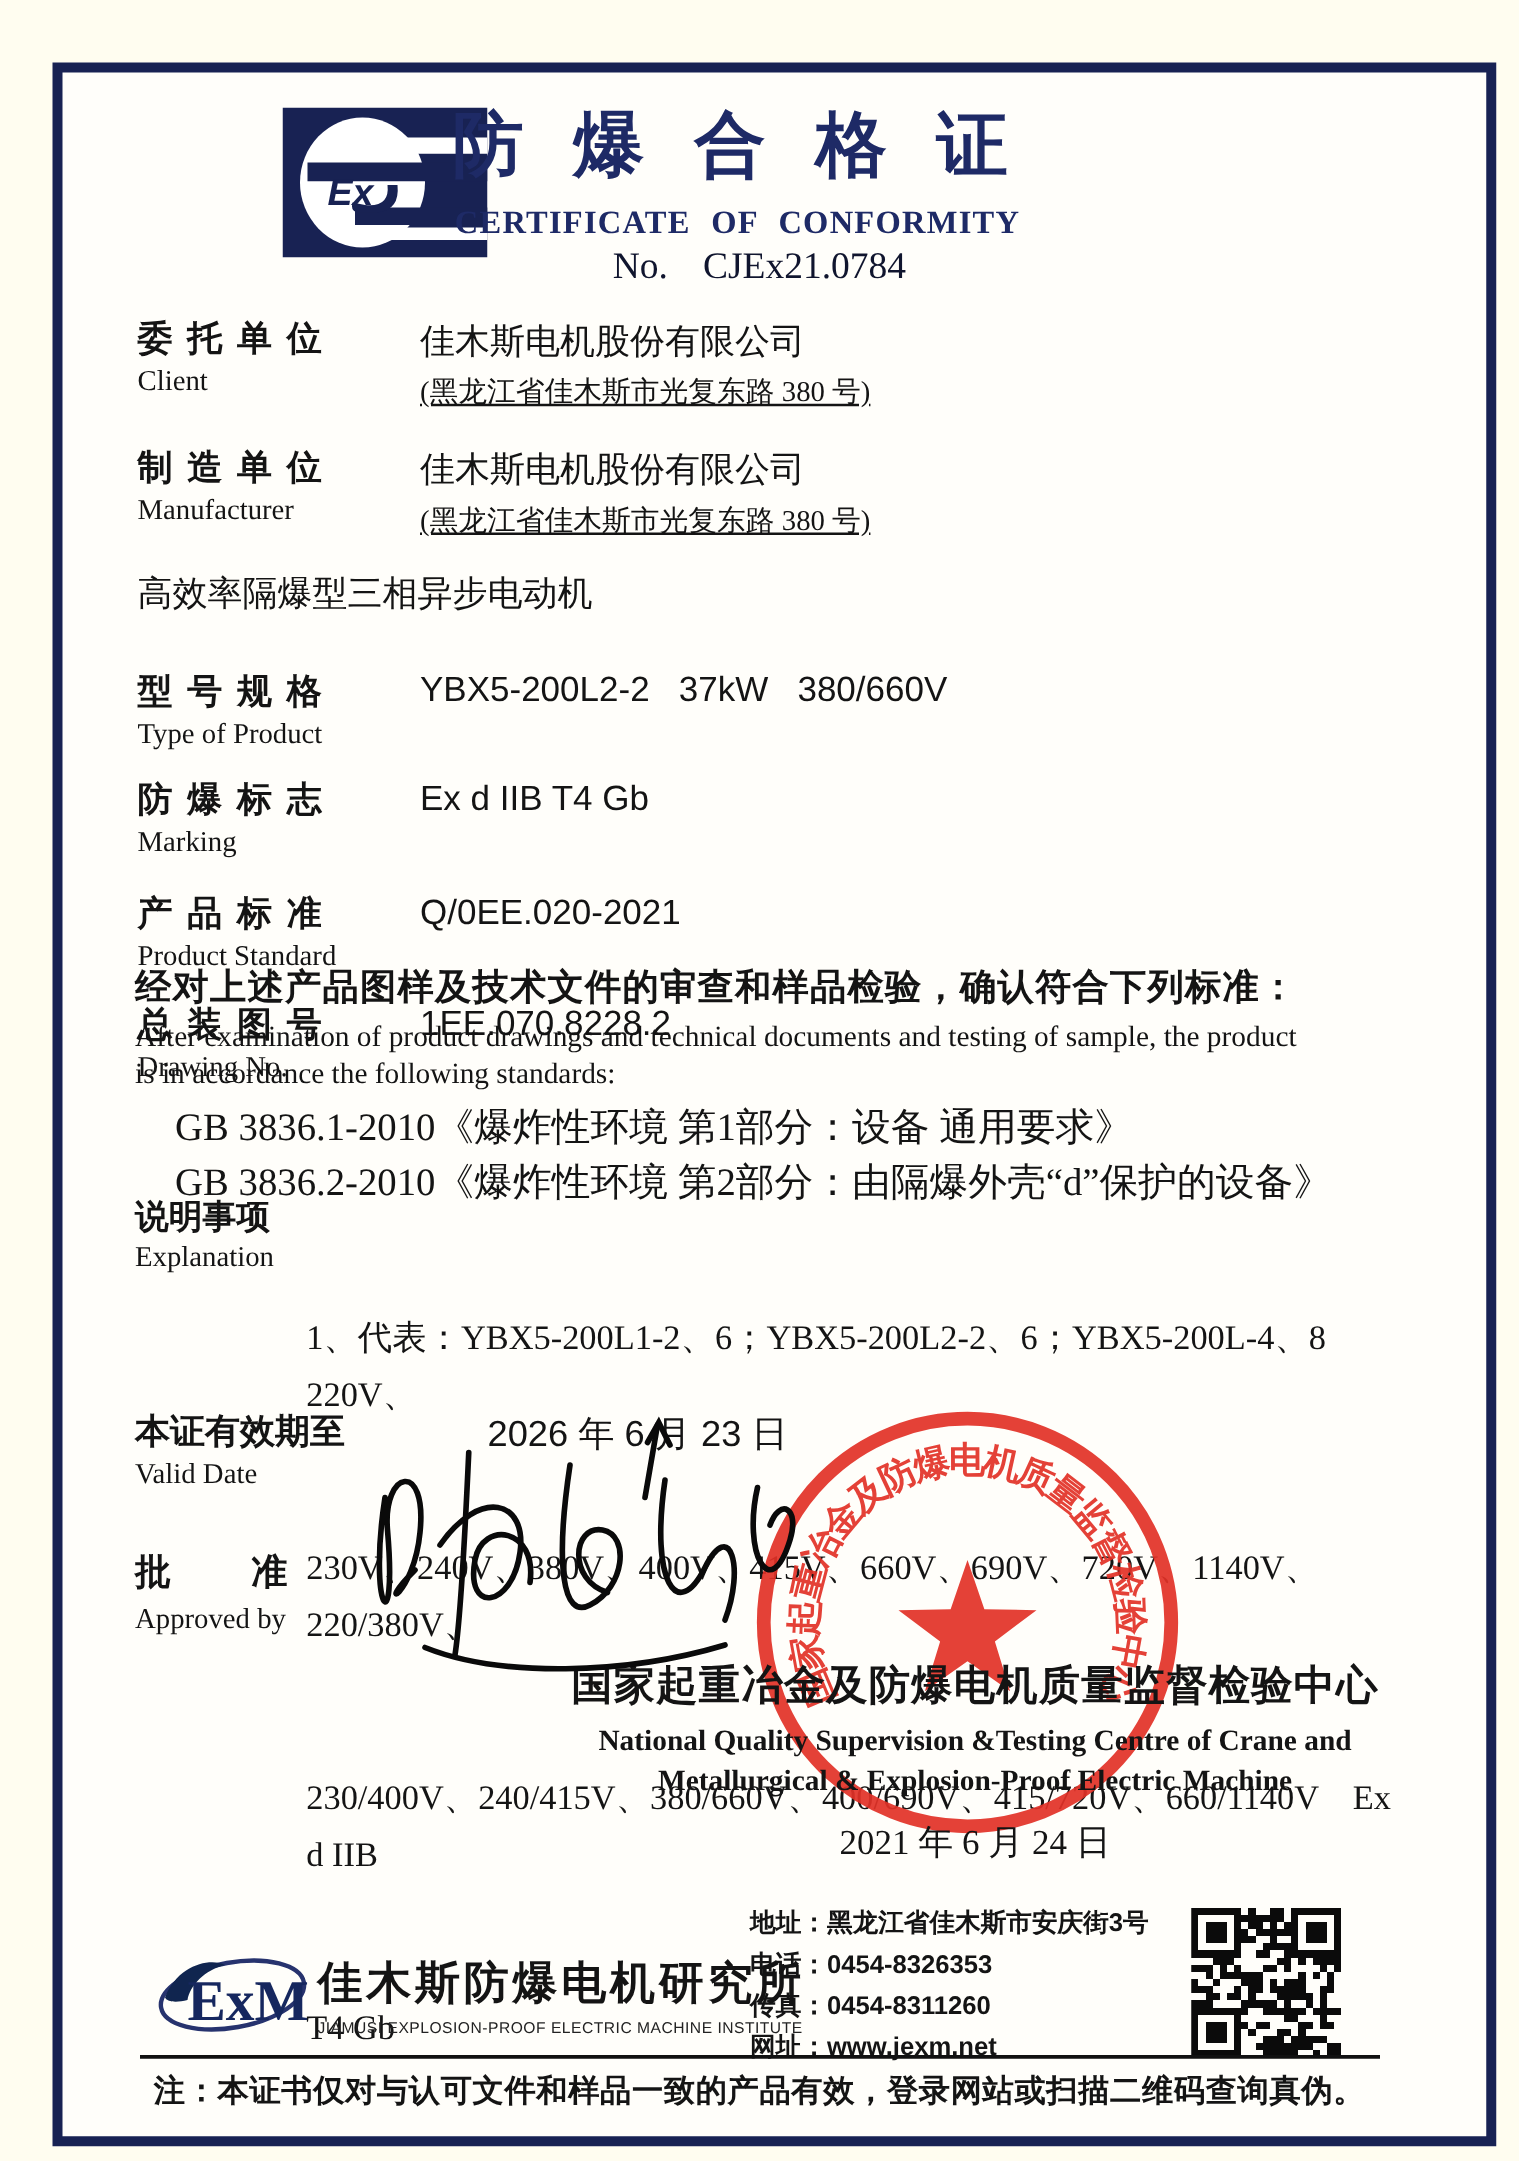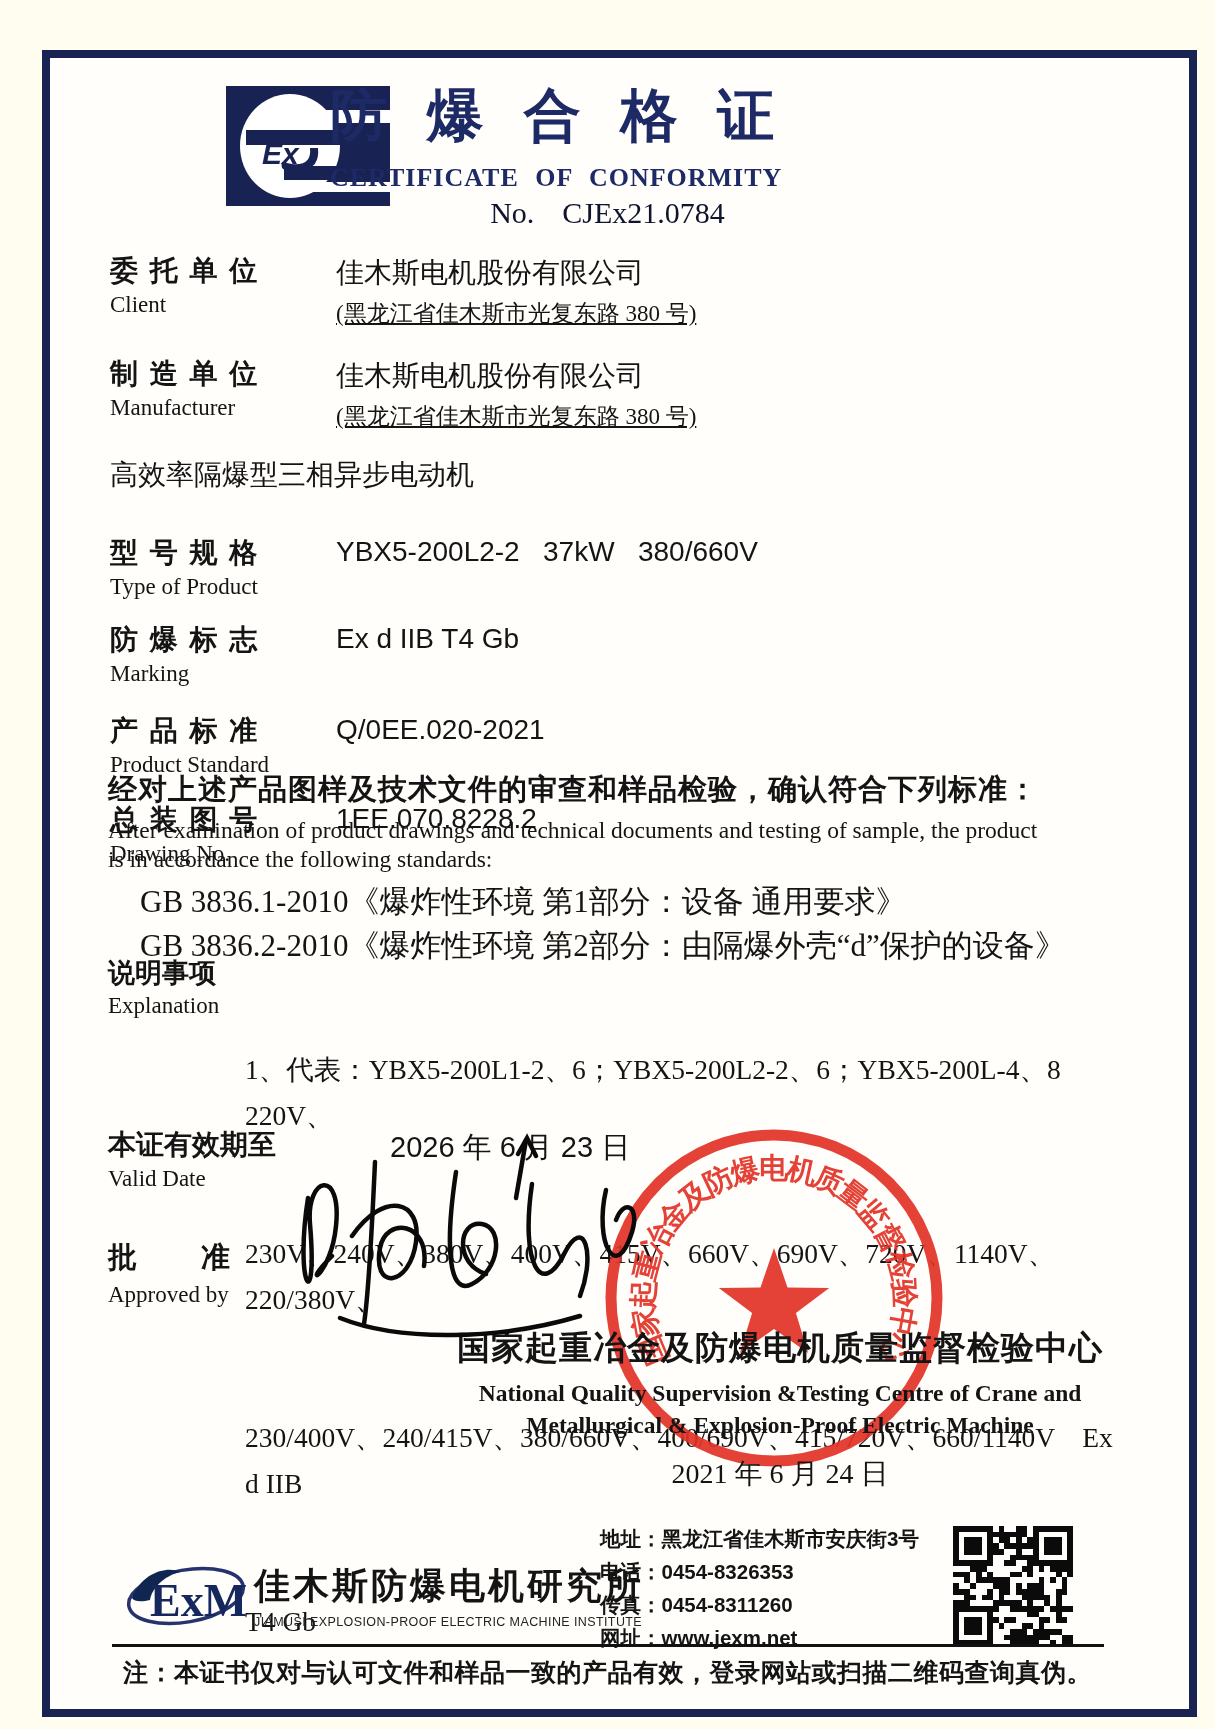--- a/index.html
+++ b/index.html
@@ -3,21 +3,21 @@
 <meta charset="utf-8">
 <style>
   html,body{margin:0;padding:0;background:#fffdf0;}
   .page{position:relative;width:1215px;height:1729px;background:#fffdf0;overflow:hidden;
         font-family:"Liberation Sans",sans-serif;color:#141414;}
   .frame{position:absolute;left:42px;top:50px;width:1139px;height:1651px;
          border:8px solid #182253;background:#fffefa;}
 
   
   .ex-logo{position:absolute;left:226px;top:86px;width:164px;height:120px;}
-  .title-block{position:absolute;left:330px;top:78px;width:520px;text-align:left;}
+  .title-block{position:absolute;left:330px;top:78px;width:520px;text-align:center;}
   .title-cn{font-size:57px;font-weight:bold;color:#1e2a66;letter-spacing:12px;white-space:pre;}
   .title-en{font-family:"Liberation Serif",serif;font-size:26px;font-weight:bold;color:#1e2a66;
             letter-spacing:1px;word-spacing:9px;margin-top:8px;}
   .cert-no{position:absolute;left:0;top:196px;width:1215px;text-align:center;
            font-family:"Liberation Serif",serif;font-size:30px;color:#10152e;}
   .cert-no .no-label{margin-right:28px;}
 
   
   .fields{position:absolute;left:110px;top:252px;width:1010px;}
   .row{display:flex;margin-bottom:17px;}

